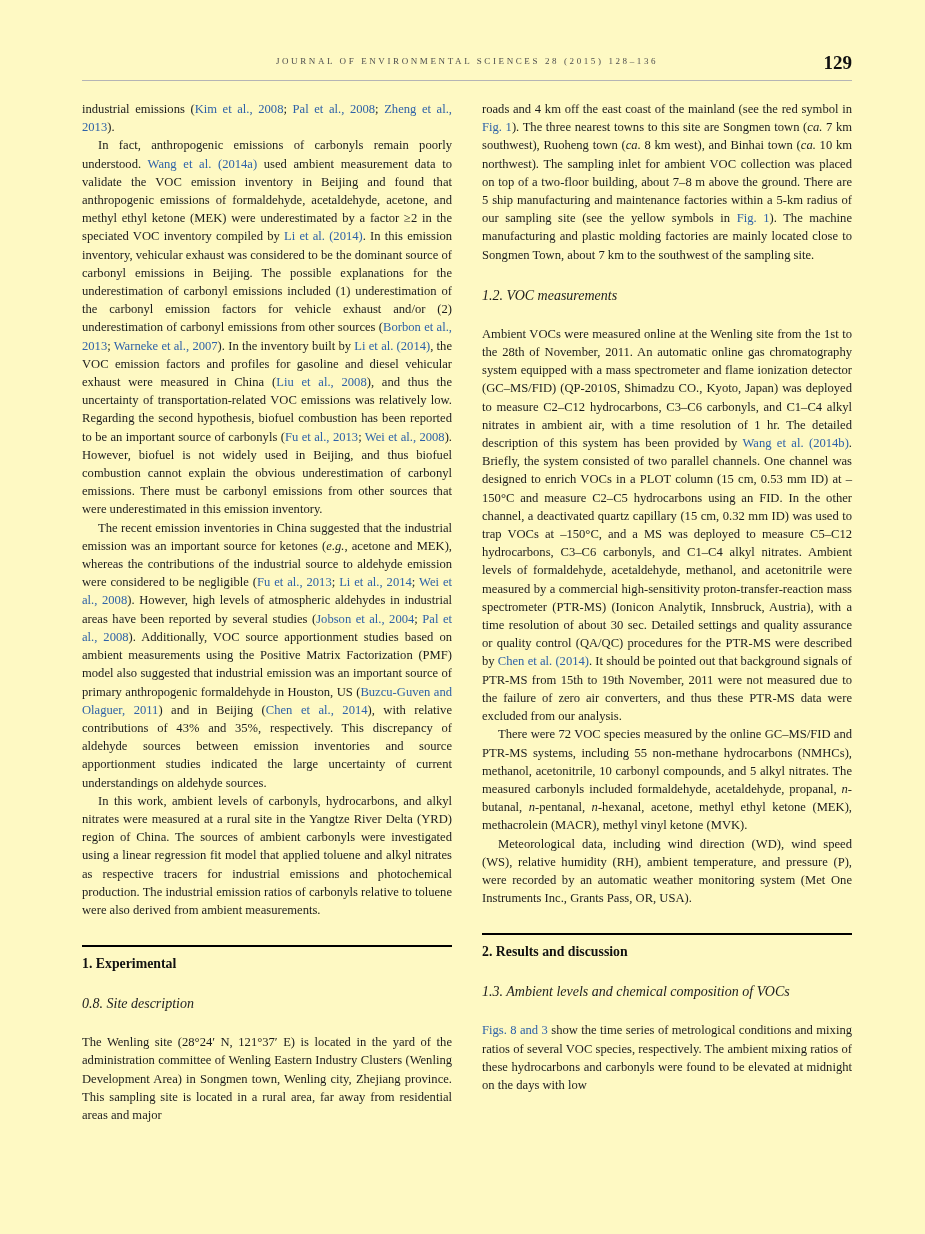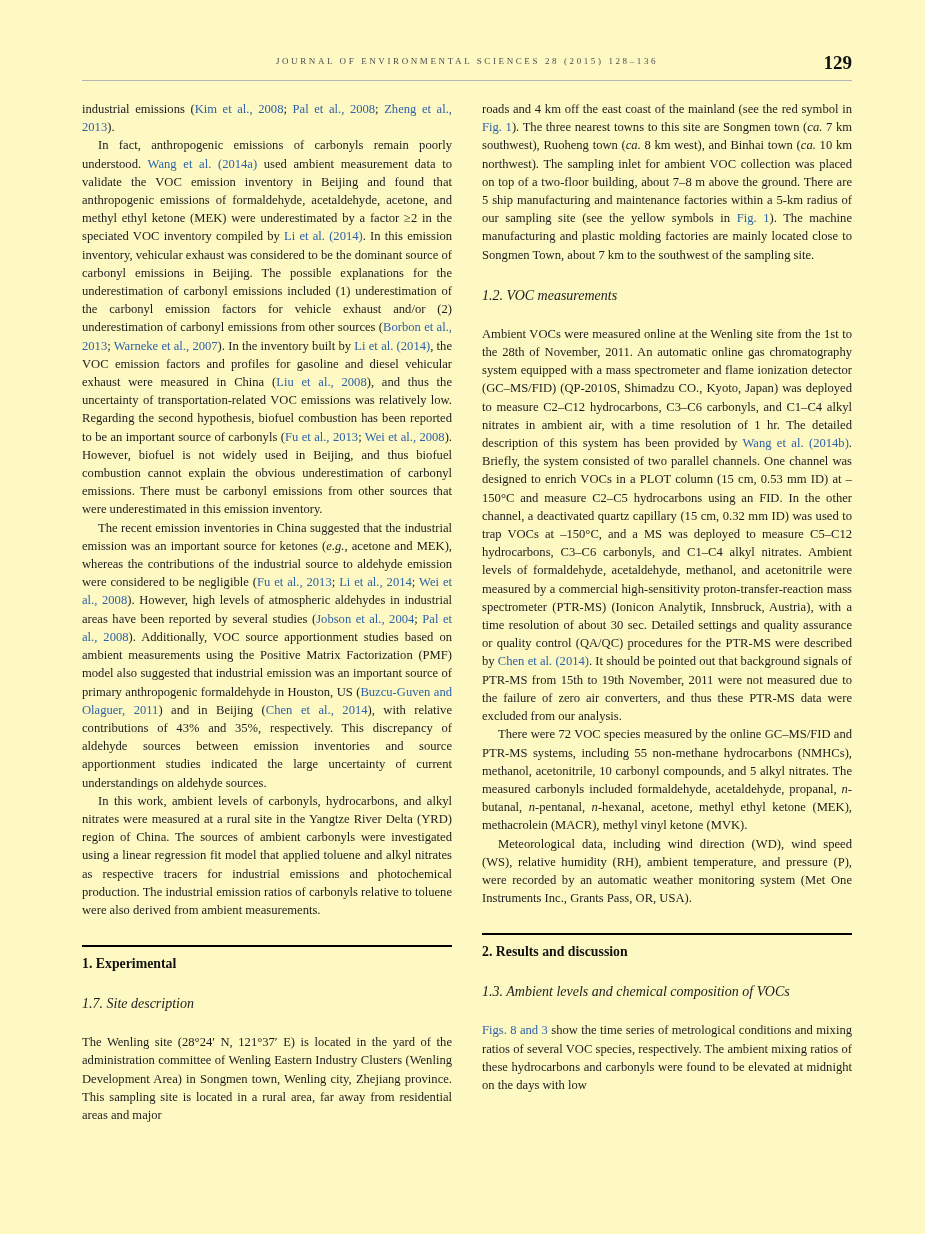--- a/index.html
+++ b/index.html
@@ -109,21 +109,21 @@
   </div>
   <div class="header-rule"></div>
 
   <div class="columns">
     <div class="col">
         <p class="para"><span>industrial emissions (</span><a class="cite-link">Kim et al., 2008</a><span>; </span><a class="cite-link">Pal et al., 2008</a><span>; </span><a class="cite-link">Zheng et al., 2013</a><span>).</span></p>
         <p class="para indent"><span>In fact, anthropogenic emissions of carbonyls remain poorly understood. </span><a class="cite-link">Wang et al. (2014a)</a><span> used ambient measurement data to validate the VOC emission inventory in Beijing and found that anthropogenic emissions of formaldehyde, acetaldehyde, acetone, and methyl ethyl ketone (MEK) were underestimated by a factor ≥2 in the speciated VOC inventory compiled by </span><a class="cite-link">Li et al. (2014)</a><span>. In this emission inventory, vehicular exhaust was considered to be the dominant source of carbonyl emissions in Beijing. The possible explanations for the underestimation of carbonyl emissions included (1) underestimation of the carbonyl emission factors for vehicle exhaust and/or (2) underestimation of carbonyl emissions from other sources (</span><a class="cite-link">Borbon et al., 2013</a><span>; </span><a class="cite-link">Warneke et al., 2007</a><span>). In the inventory built by </span><a class="cite-link">Li et al. (2014)</a><span>, the VOC emission factors and profiles for gasoline and diesel vehicular exhaust were measured in China (</span><a class="cite-link">Liu et al., 2008</a><span>), and thus the uncertainty of transportation-related VOC emissions was relatively low. Regarding the second hypothesis, biofuel combustion has been reported to be an important source of carbonyls (</span><a class="cite-link">Fu et al., 2013</a><span>; </span><a class="cite-link">Wei et al., 2008</a><span>). However, biofuel is not widely used in Beijing, and thus biofuel combustion cannot explain the obvious underestimation of carbonyl emissions. There must be carbonyl emissions from other sources that were underestimated in this emission inventory.</span></p>
         <p class="para indent"><span>The recent emission inventories in China suggested that the industrial emission was an important source for ketones (</span><span class="italic">e.g.</span><span>, acetone and MEK), whereas the contributions of the industrial source to aldehyde emission were considered to be negligible (</span><a class="cite-link">Fu et al., 2013</a><span>; </span><a class="cite-link">Li et al., 2014</a><span>; </span><a class="cite-link">Wei et al., 2008</a><span>). However, high levels of atmospheric aldehydes in industrial areas have been reported by several studies (</span><a class="cite-link">Jobson et al., 2004</a><span>; </span><a class="cite-link">Pal et al., 2008</a><span>). Additionally, VOC source apportionment studies based on ambient measurements using the Positive Matrix Factorization (PMF) model also suggested that industrial emission was an important source of primary anthropogenic formaldehyde in Houston, US (</span><a class="cite-link">Buzcu-Guven and Olaguer, 2011</a><span>) and in Beijing (</span><a class="cite-link">Chen et al., 2014</a><span>), with relative contributions of 43% and 35%, respectively. This discrepancy of aldehyde sources between emission inventories and source apportionment studies indicated the large uncertainty of current understandings on aldehyde sources.</span></p>
         <p class="para indent"><span>In this work, ambient levels of carbonyls, hydrocarbons, and alkyl nitrates were measured at a rural site in the Yangtze River Delta (YRD) region of China. The sources of ambient carbonyls were investigated using a linear regression fit model that applied toluene and alkyl nitrates as respective tracers for industrial emissions and photochemical production. The industrial emission ratios of carbonyls relative to toluene were also derived from ambient measurements.</span></p>
         <div class="section-heading">1. Experimental</div>
-        <div class="subsection-heading">1.7. Site description</div>
+        <div class="subsection-heading">0.8. Site description</div>
         <p class="para"><span>The Wenling site (28°24′ N, 121°37′ E) is located in the yard of the administration committee of Wenling Eastern Industry Clusters (Wenling Development Area) in Songmen town, Wenling city, Zhejiang province. This sampling site is located in a rural area, far away from residential areas and major</span></p>
       </div>
     <div class="col">
         <p class="para"><span>roads and 4 km off the east coast of the mainland (see the red symbol in </span><a class="cite-link">Fig. 1</a><span>). The three nearest towns to this site are Songmen town (</span><span class="italic">ca.</span><span> 7 km southwest), Ruoheng town (</span><span class="italic">ca.</span><span> 8 km west), and Binhai town (</span><span class="italic">ca.</span><span> 10 km northwest). The sampling inlet for ambient VOC collection was placed on top of a two-floor building, about 7–8 m above the ground. There are 5 ship manufacturing and maintenance factories within a 5-km radius of our sampling site (see the yellow symbols in </span><a class="cite-link">Fig. 1</a><span>). The machine manufacturing and plastic molding factories are mainly located close to Songmen Town, about 7 km to the southwest of the sampling site.</span></p>
         <div class="subsection-heading">1.2. VOC measurements</div>
         <p class="para"><span>Ambient VOCs were measured online at the Wenling site from the 1st to the 28th of November, 2011. An automatic online gas chromatography system equipped with a mass spectrometer and flame ionization detector (GC–MS/FID) (QP-2010S, Shimadzu CO., Kyoto, Japan) was deployed to measure C2–C12 hydrocarbons, C3–C6 carbonyls, and C1–C4 alkyl nitrates in ambient air, with a time resolution of 1 hr. The detailed description of this system has been provided by </span><a class="cite-link">Wang et al. (2014b)</a><span>. Briefly, the system consisted of two parallel channels. One channel was designed to enrich VOCs in a PLOT column (15 cm, 0.53 mm ID) at –150°C and measure C2–C5 hydrocarbons using an FID. In the other channel, a deactivated quartz capillary (15 cm, 0.32 mm ID) was used to trap VOCs at –150°C, and a MS was deployed to measure C5–C12 hydrocarbons, C3–C6 carbonyls, and C1–C4 alkyl nitrates. Ambient levels of formaldehyde, acetaldehyde, methanol, and acetonitrile were measured by a commercial high-sensitivity proton-transfer-reaction mass spectrometer (PTR-MS) (Ionicon Analytik, Innsbruck, Austria), with a time resolution of about 30 sec. Detailed settings and quality assurance or quality control (QA/QC) procedures for the PTR-MS were described by </span><a class="cite-link">Chen et al. (2014)</a><span>. It should be pointed out that background signals of PTR-MS from 15th to 19th November, 2011 were not measured due to the failure of zero air converters, and thus these PTR-MS data were excluded from our analysis.</span></p>
         <p class="para indent"><span>There were 72 VOC species measured by the online GC–MS/FID and PTR-MS systems, including 55 non-methane hydrocarbons (NMHCs), methanol, acetonitrile, 10 carbonyl compounds, and 5 alkyl nitrates. The measured carbonyls included formaldehyde, acetaldehyde, propanal, </span><span class="italic">n</span><span>-butanal, </span><span class="italic">n</span><span>-pentanal, </span><span class="italic">n</span><span>-hexanal, acetone, methyl ethyl ketone (MEK), methacrolein (MACR), methyl vinyl ketone (MVK).</span></p>
         <p class="para indent"><span>Meteorological data, including wind direction (WD), wind speed (WS), relative humidity (RH), ambient temperature, and pressure (P), were recorded by an automatic weather monitoring system (Met One Instruments Inc., Grants Pass, OR, USA).</span></p>
         <div class="section-heading">2. Results and discussion</div>
         <div class="subsection-heading">1.3. Ambient levels and chemical composition of VOCs</div>

